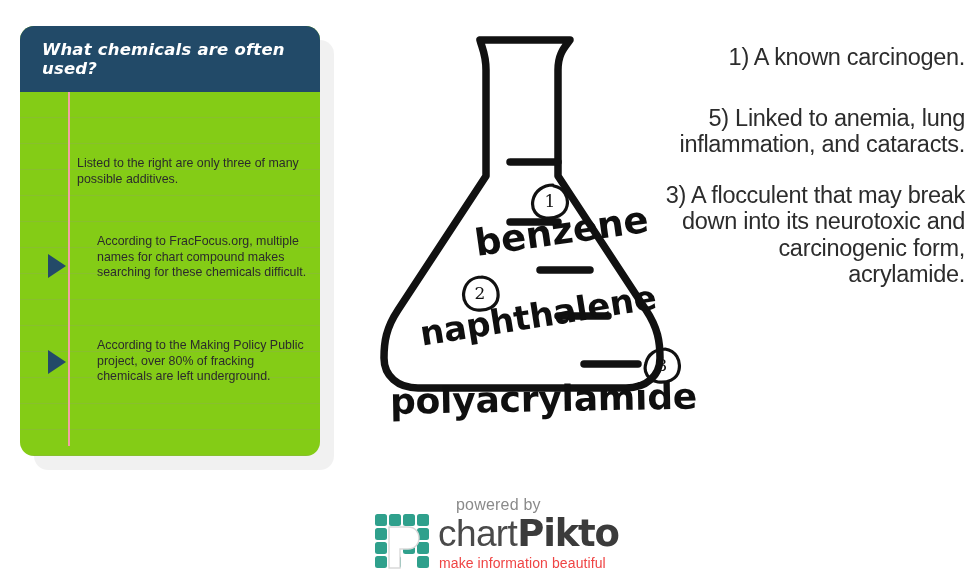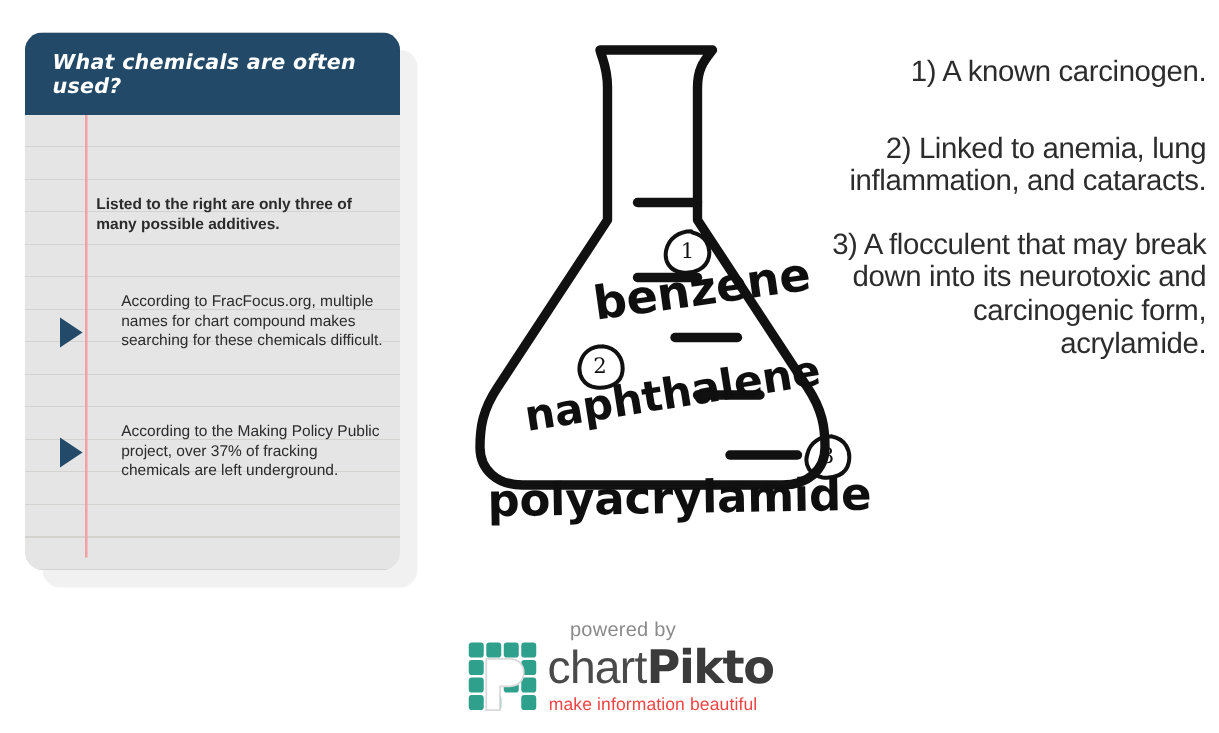--- a/index.html
+++ b/index.html
@@ -17,21 +17,21 @@
   }
 
   
   #note-card {
     position: absolute;
     left: 20px;
     top: 26px;
     width: 300px;
     height: 430px;
     border-radius: 14px;
-    background: #e5e5e5;
+    background: #84cc16;
     box-shadow: 14px 14px 0 0 rgba(0,0,0,0.055);
     overflow: hidden;
   }
   #note-ruled {
     position: absolute;
     left: 0; right: 0;
     top: 66px; bottom: 0;
     background-image: repeating-linear-gradient(
         to bottom,
         rgba(0,0,0,0) 0px,
@@ -73,21 +73,20 @@
     box-sizing: border-box;
     color: #2b2b2b;
     font-family: "Liberation Sans", sans-serif;
     font-size: 12.4px;
     line-height: 15.6px;
   }
   #note-intro {
     left: 57px;
     top: 130px;
     width: 228px;
-    font-weight: bold;
   }
   #note-bullet-1-text {
     left: 77px;
     top: 208px;
     width: 215px;
   }
   #note-bullet-2-text {
     left: 77px;
     top: 312px;
     width: 215px;
@@ -247,21 +246,21 @@
   <div id="note-header">
     <span id="note-header-title">What chemicals are often used?</span>
   </div>
 
   <div class="note-block" id="note-intro">Listed to the right are only three of many possible additives.</div>
 
   <div class="note-bullet-marker" id="note-bullet-1-marker"></div>
   <div class="note-block" id="note-bullet-1-text">According to FracFocus.org, multiple names for chart compound makes searching for these chemicals difficult.</div>
 
   <div class="note-bullet-marker" id="note-bullet-2-marker"></div>
-  <div class="note-block" id="note-bullet-2-text">According to the Making Policy Public project, over 37% of fracking chemicals are left underground.</div>
+  <div class="note-block" id="note-bullet-2-text">According to the Making Policy Public project, over 80% of fracking chemicals are left underground.</div>
 </div>
 
 <div id="flask-figure">
   <svg id="flask-svg" viewBox="0 0 400 430">
     <g fill="none" stroke="#111111" stroke-width="7.5" stroke-linecap="round" stroke-linejoin="round">
 
       <path d="M128 14 L218 14
                C212 22 206 28 206 44
                L206 150
                L294 284
@@ -303,21 +302,21 @@
     <span class="callout-digit">3</span>
   </div>
 
   <div class="chem-label" id="chem-label-benzene">benzene</div>
   <div class="chem-label" id="chem-label-naphthalene">naphthalene</div>
   <div class="chem-label" id="chem-label-polyacrylamide">polyacrylamide</div>
 </div>
 
 <div id="effects-list">
   <div class="effect-item" id="effect-item-0">1) A known carcinogen.</div>
-  <div class="effect-item" id="effect-item-1">2) Linked to anemia, lung inflammation, and cataracts.</div>
+  <div class="effect-item" id="effect-item-1">5) Linked to anemia, lung inflammation, and cataracts.</div>
   <div class="effect-item" id="effect-item-2">3) A flocculent that may break down into its neurotoxic and carcinogenic form, acrylamide.</div>
 </div>
 
 <div id="footer-logo">
   <div id="footer-powered-by">powered by</div>
 
   <svg id="logo-mark" viewBox="0 0 58 56">
     <g fill="#2fa08c">
       <rect x="1" y="1" width="12" height="12" rx="2.5"></rect>
       <rect x="15" y="1" width="12" height="12" rx="2.5"></rect>

